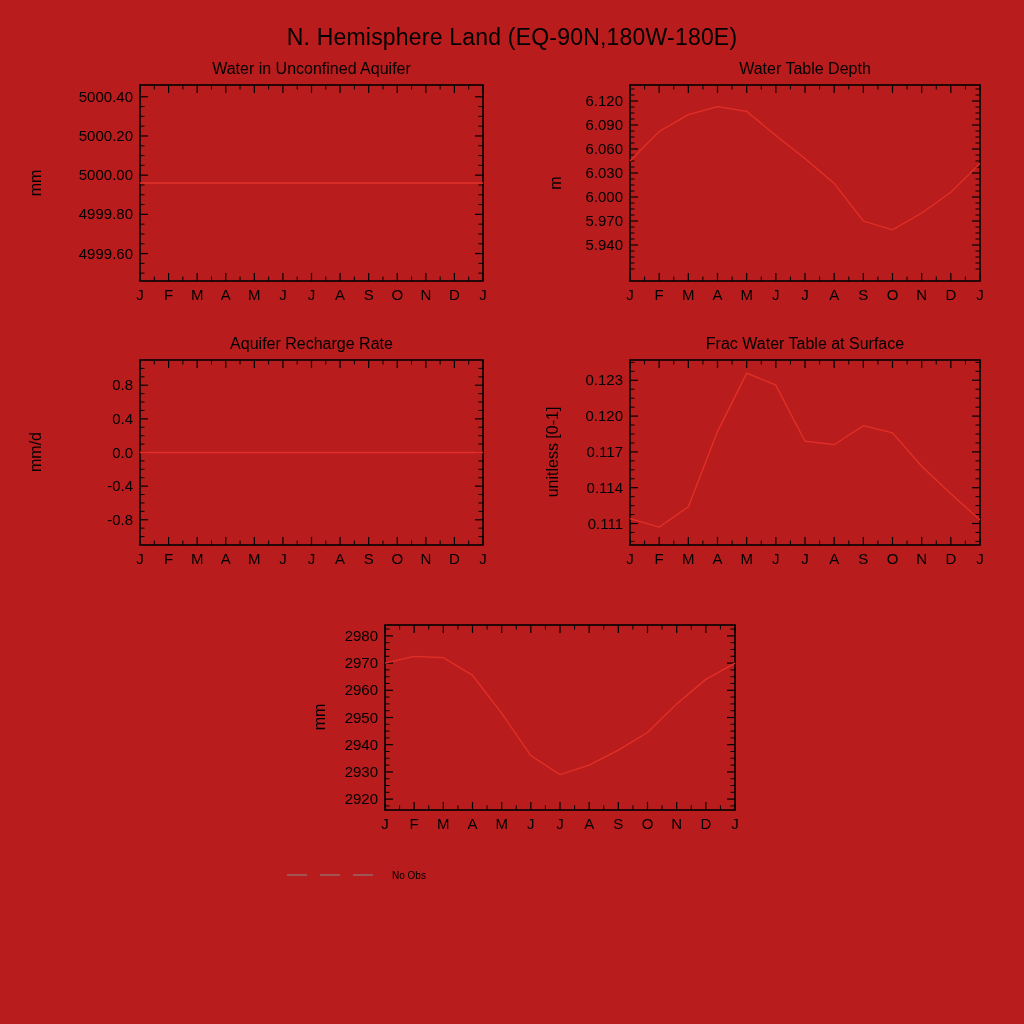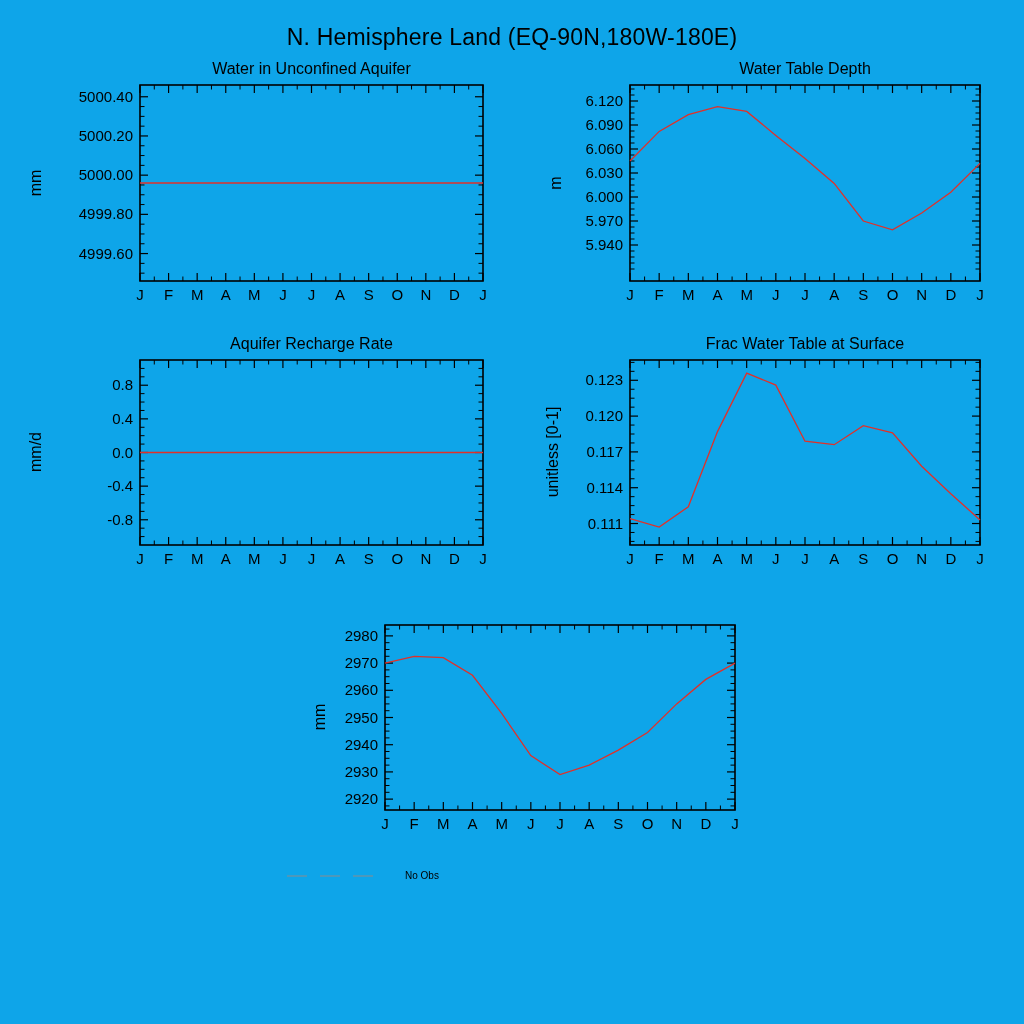--- a/index.html
+++ b/index.html
@@ -1,37 +1,37 @@
 <!DOCTYPE html>
 <html><head>
 <meta charset="utf-8">
 <style>
   html,body{margin:0;padding:0;background:#fff;}
   body{font-family:"Liberation Sans", sans-serif;color:#000;}
-  #page{position:relative;width:1024px;height:1024px;background:#0ea5e9;overflow:hidden;}
+  #page{position:relative;width:1024px;height:1024px;background:#b91c1c;overflow:hidden;}
   #main-title{position:absolute;top:24px;left:0;width:1024px;text-align:center;font-size:23px;letter-spacing:0.2px;}
   .chart-title{position:absolute;text-align:center;font-size:16px;white-space:nowrap;}
   #t0{left:140px;top:60px;width:343px;}
   #t1{left:630px;top:60px;width:350px;}
   #t2{left:140px;top:335px;width:343px;}
   #t3{left:630px;top:335px;width:350px;}
   #t4{left:385px;top:600px;width:350px;}
   .ylabel{position:absolute;font-size:16px;white-space:nowrap;transform:translate(-50%,-50%) rotate(-90deg);}
   #yl0{left:36px;top:183px;}
   #yl1{left:556px;top:183px;}
   #yl2{left:36px;top:452px;}
   #yl3{left:553px;top:452px;}
   #yl4{left:320px;top:717px;}
   .chart-host{position:absolute;}
   #c0{left:60px;top:77px;width:433px;height:234px;}
   #c1{left:550px;top:77px;width:440px;height:234px;}
   #c2{left:60px;top:352px;width:433px;height:223px;}
   #c3{left:550px;top:352px;width:440px;height:223px;}
   #c4{left:305px;top:617px;width:440px;height:223px;}
-  .legend-row{position:absolute;display:flex;align-items:center;gap:20px;}
+  .legend-row{position:absolute;display:flex;gap:7px;}
   #lr0{left:285px;top:870px;}
   #lr1{left:285px;top:918px;}
   .legend-label{font-size:10px;white-space:nowrap;}
   svg text{font-family:"Liberation Sans", sans-serif;}
 </style>
 </head>
 <body>
 
 <div id="page">
   <div id="main-title">N. Hemisphere Land (EQ-90N,180W-180E)</div>

